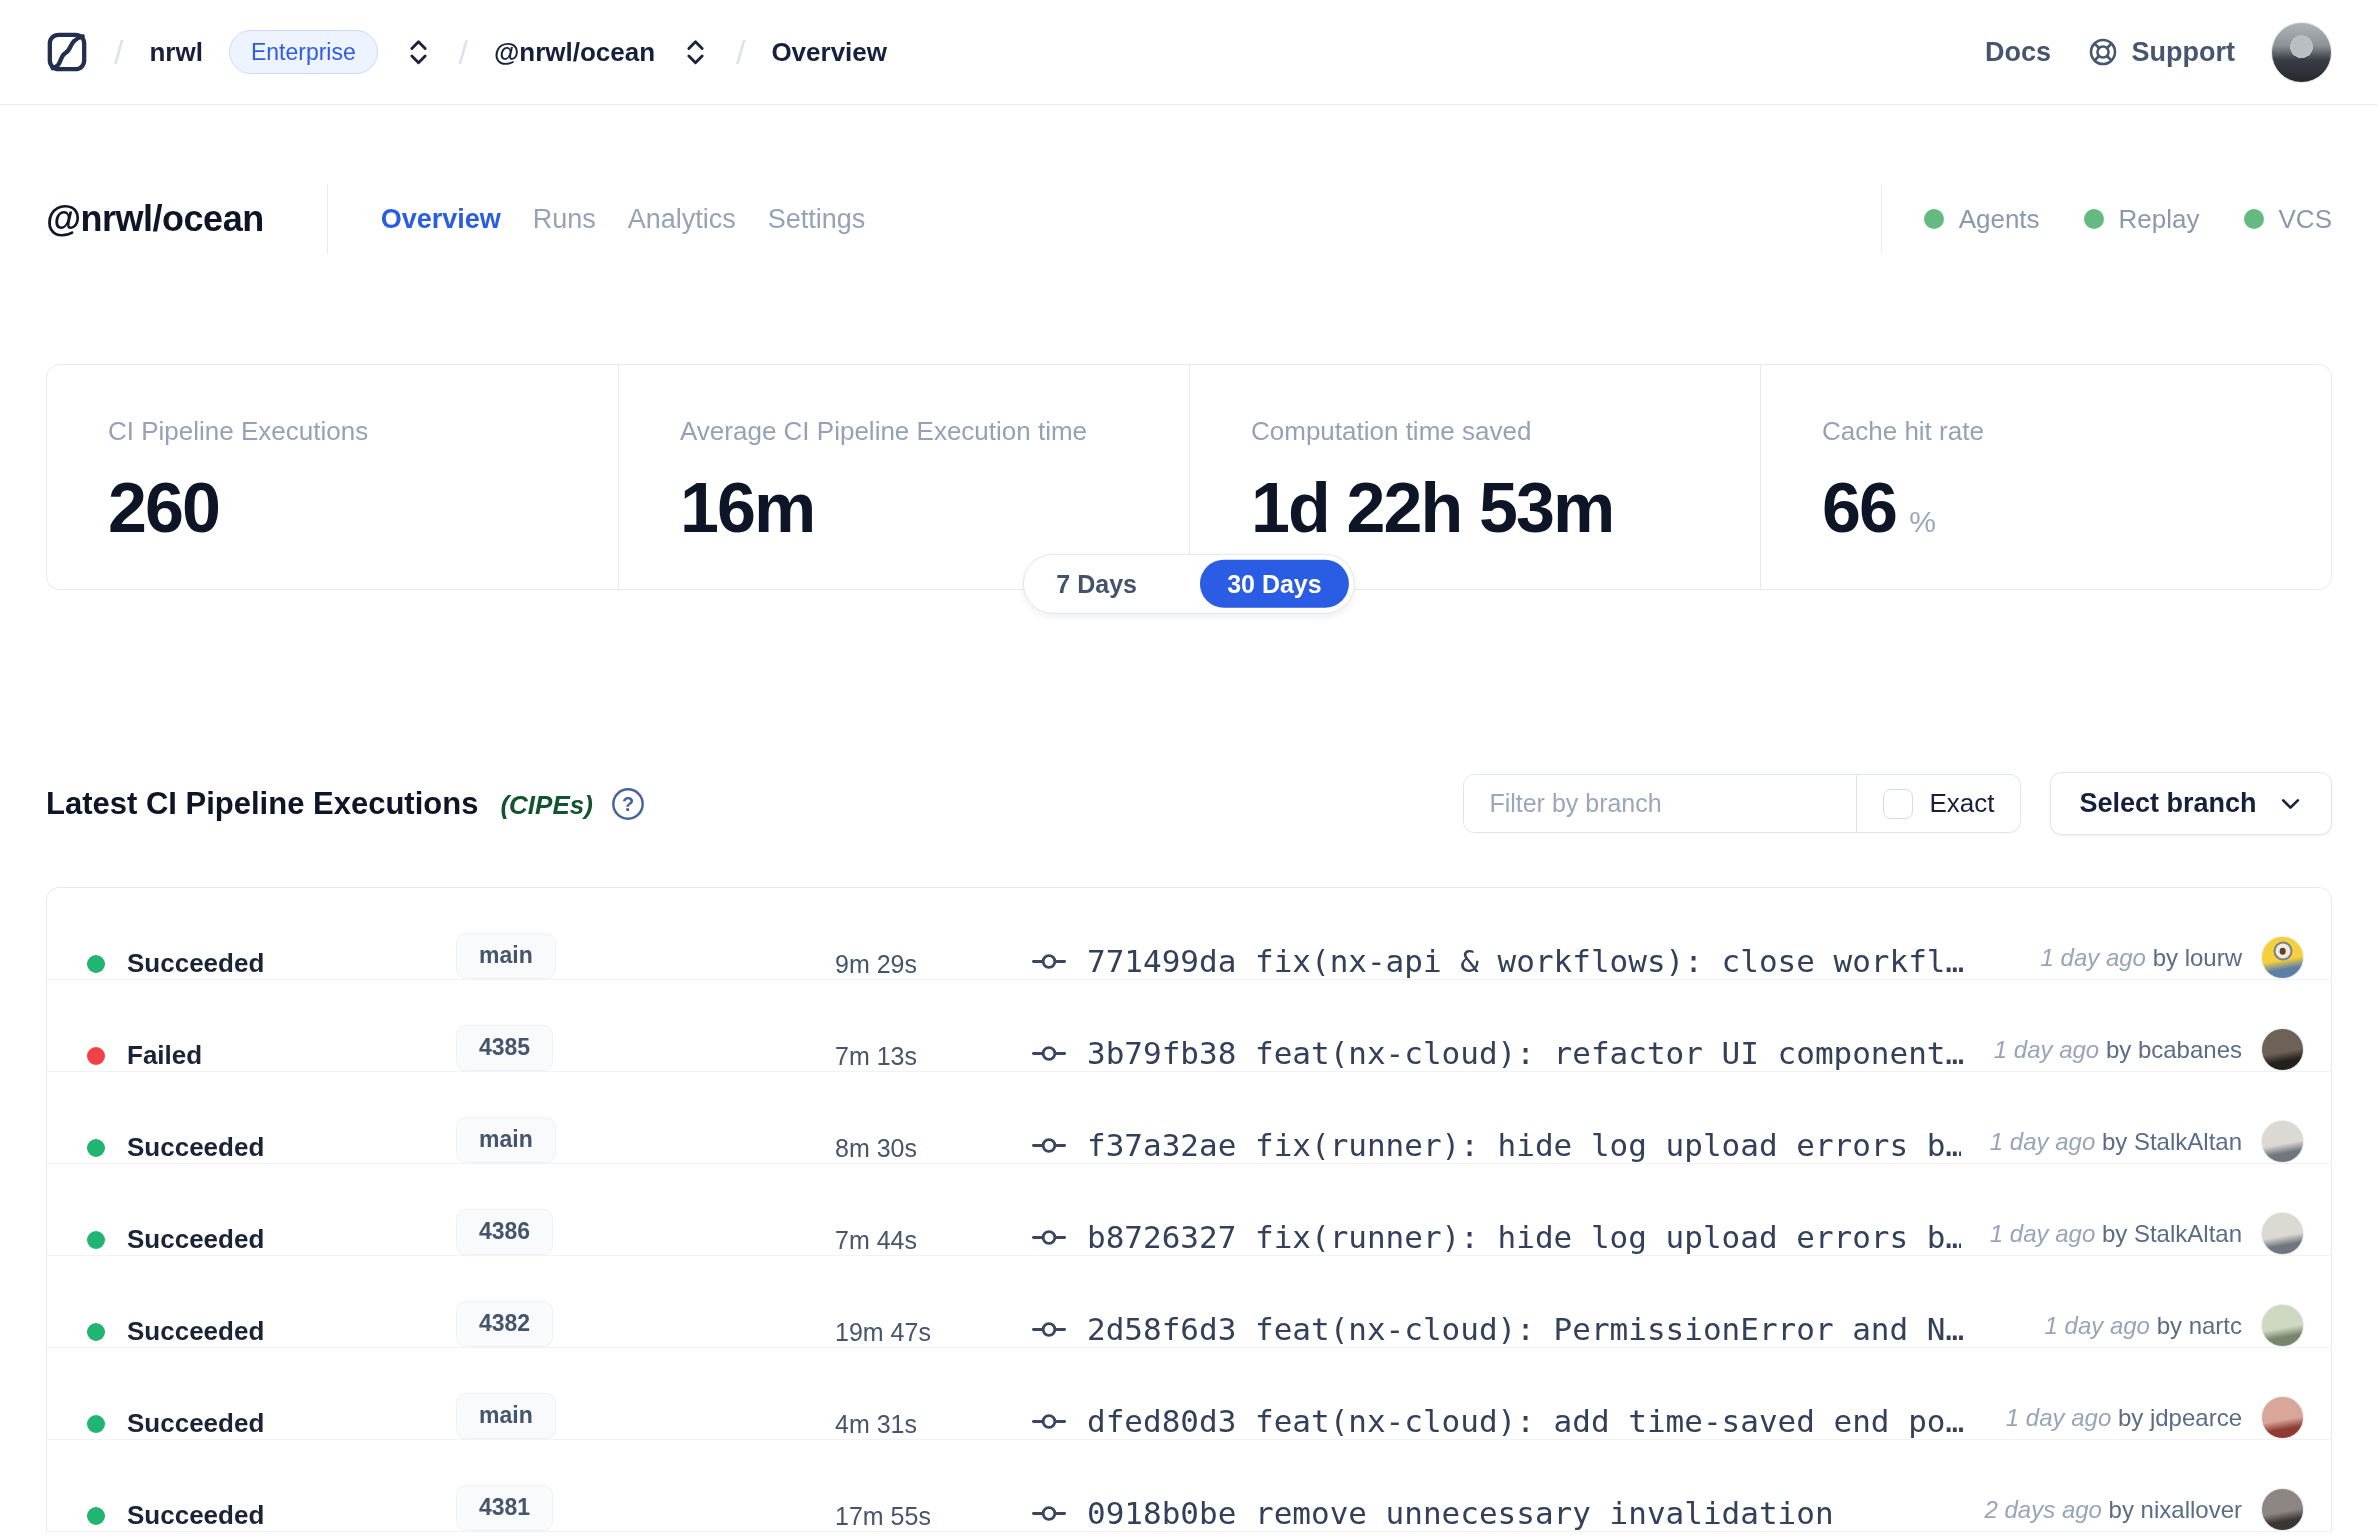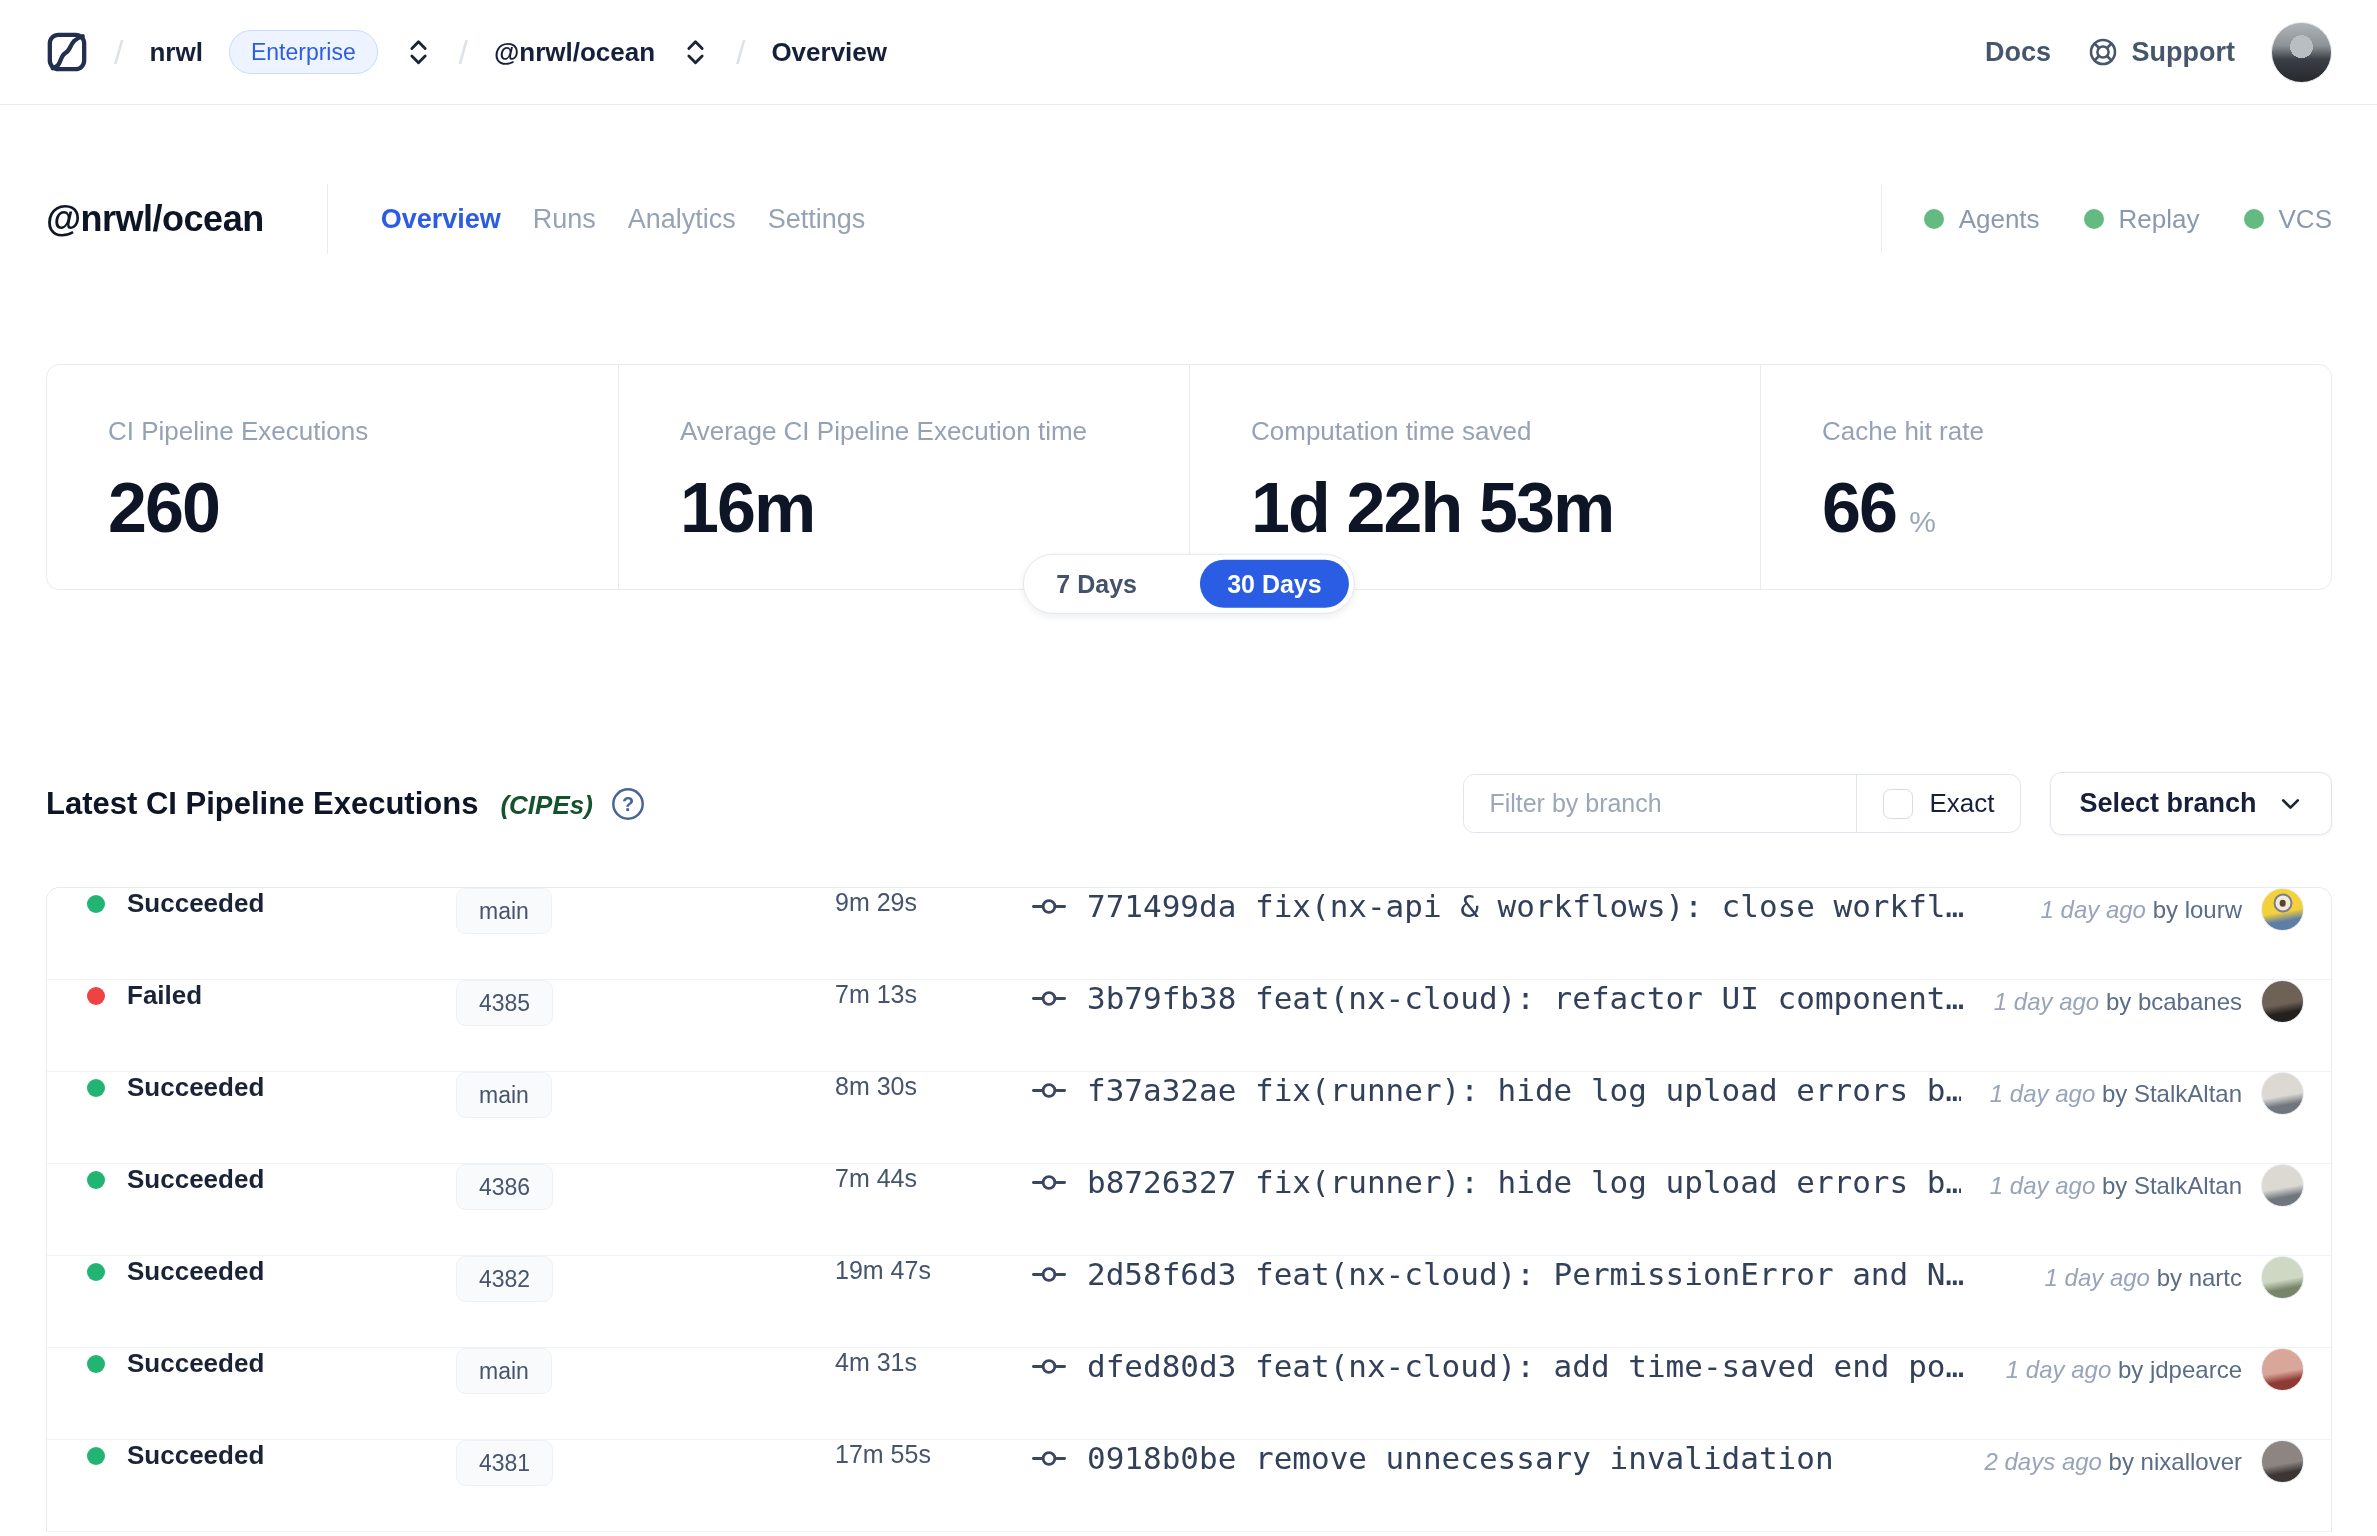--- a/index.html
+++ b/index.html
@@ -73,26 +73,26 @@
     border-left:1px solid #dfe5ed; }
   .checkbox { width:30px; height:30px; border:1.9px solid #d3dbe6; border-radius:7.6px; background:#fff; cursor:pointer;}
   .exact-label { font-size:26px; color:#16203a; }
   .select-btn { display:flex; align-items:center; gap:21px; height:63px; padding:0 28.5px;
     border:1px solid #dfe5ed; border-radius:11.4px; background:#fff; cursor:pointer;
     font-size:27px; font-weight:600; color:#16203a; box-shadow:0 1px 2.9px rgba(15,23,42,.05); }
 
   
   .cipe-table { margin:52px 46px 0; border:1px solid #e7ebf1; border-bottom:none;
     border-radius:13.3px 13.3px 0 0; background:#fff; overflow:hidden; }
-  .row { display:flex; align-items:flex-start; height:92px; padding:0 27px 0 40px;
+  .row { display:flex; align-items:flex-end; height:92px; padding:0 27px 0 40px;
     border-bottom:1px solid #eff3f7; cursor:pointer; }
   .cell-status { width:369px; display:flex; align-items:center; gap:22px; }
   .dot { width:18px; height:18px; border-radius:50%; flex:none; }
   .status-label { font-size:26px; font-weight:600; color:#1b2437; }
-  .cell-branch { width:379px; }
+  .cell-branch { width:379px;font-weight:bold; }
   .chip { display:inline-block; background:#f8fafc; border:1px solid #eef1f6;
     border-radius:9.5px; padding:8.6px 22px; font-size:23px; color:#46546c; }
   .cell-duration { width:197px; font-size:25px; color:#46546c; }
   .cell-commit { flex:1; min-width:0; display:flex; align-items:center; gap:21px;
     font-family:"DejaVu Sans Mono", monospace; font-size:31px; color:#33405a;
     white-space:nowrap; overflow:hidden; }
   .cell-meta { display:flex; align-items:center; gap:19px; margin-left:28.5px; flex:none; }
   .meta-text { font-size:24px; white-space:nowrap; }
   .meta-time { font-style:italic; color:#97a4b9; }
   .meta-author { color:#5b6c87; }

